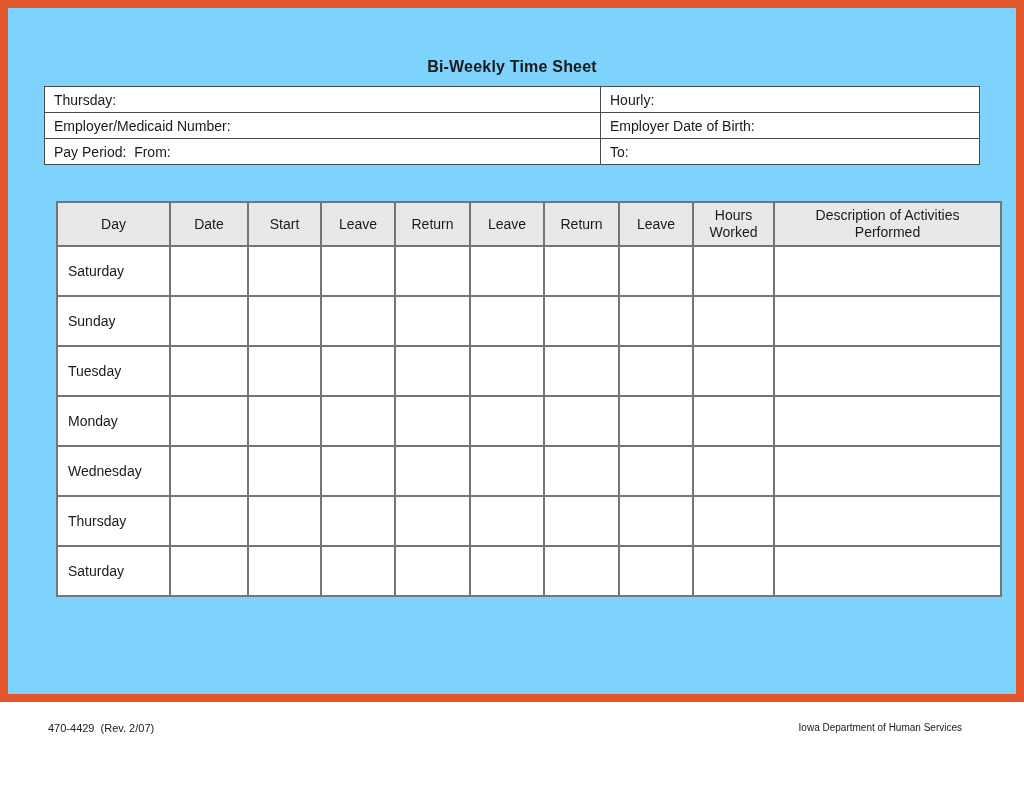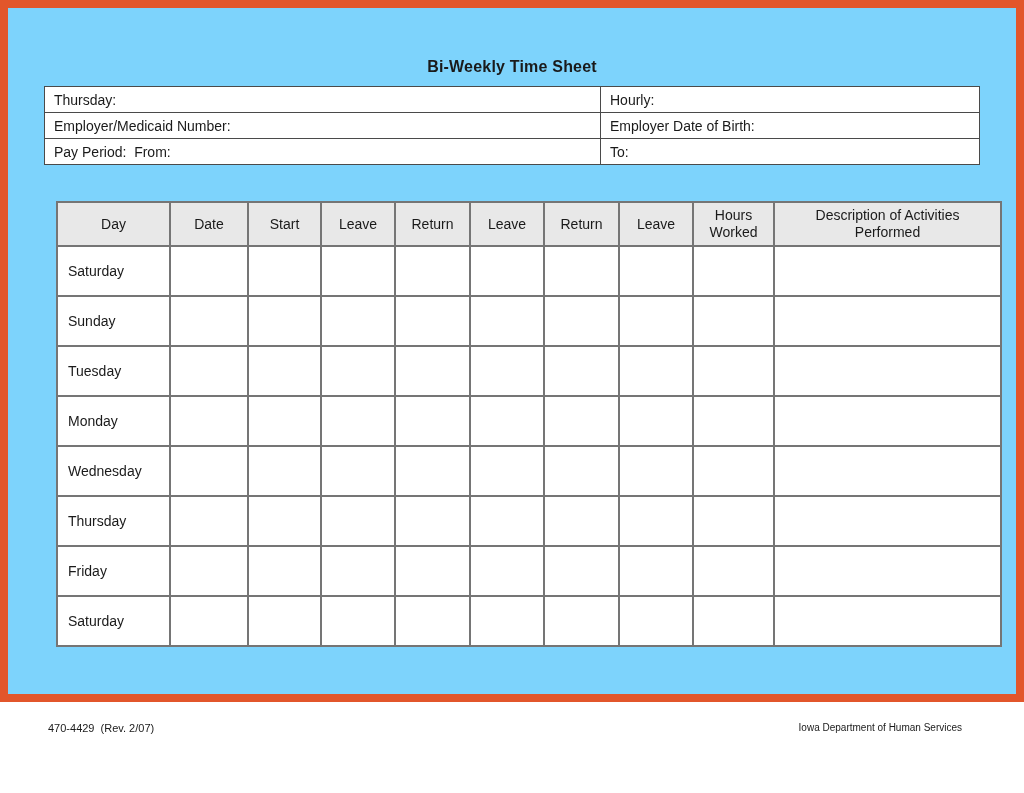--- a/index.html
+++ b/index.html
@@ -227,32 +227,20 @@
           <td></td>
         <td></td>
           <td></td>
         <td></td>
           <td></td>
         <td></td>
           <td></td>
         <td></td>
       </tr>
       <tr>
-        <td class="day-cell">Friday</td>
-        <td></td>
-          <td></td>
-        <td></td>
-          <td></td>
-        <td></td>
-          <td></td>
-        <td></td>
-          <td></td>
-        <td></td>
-      </tr>
-      <tr>
         <td class="day-cell">Saturday</td>
         <td></td>
           <td></td>
         <td></td>
           <td></td>
         <td></td>
           <td></td>
         <td></td>
           <td></td>
         <td></td>

